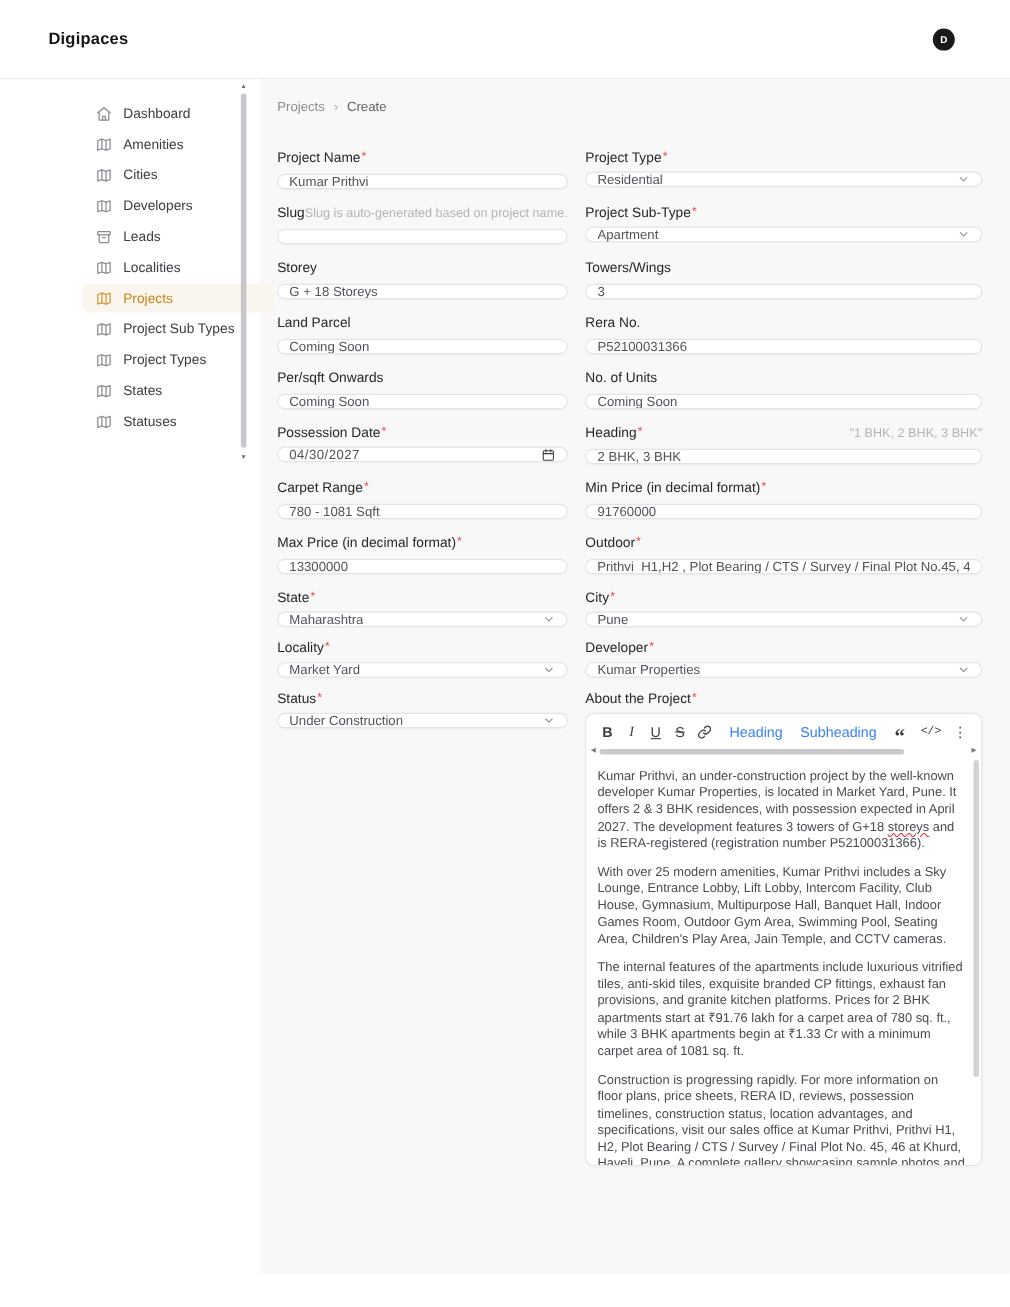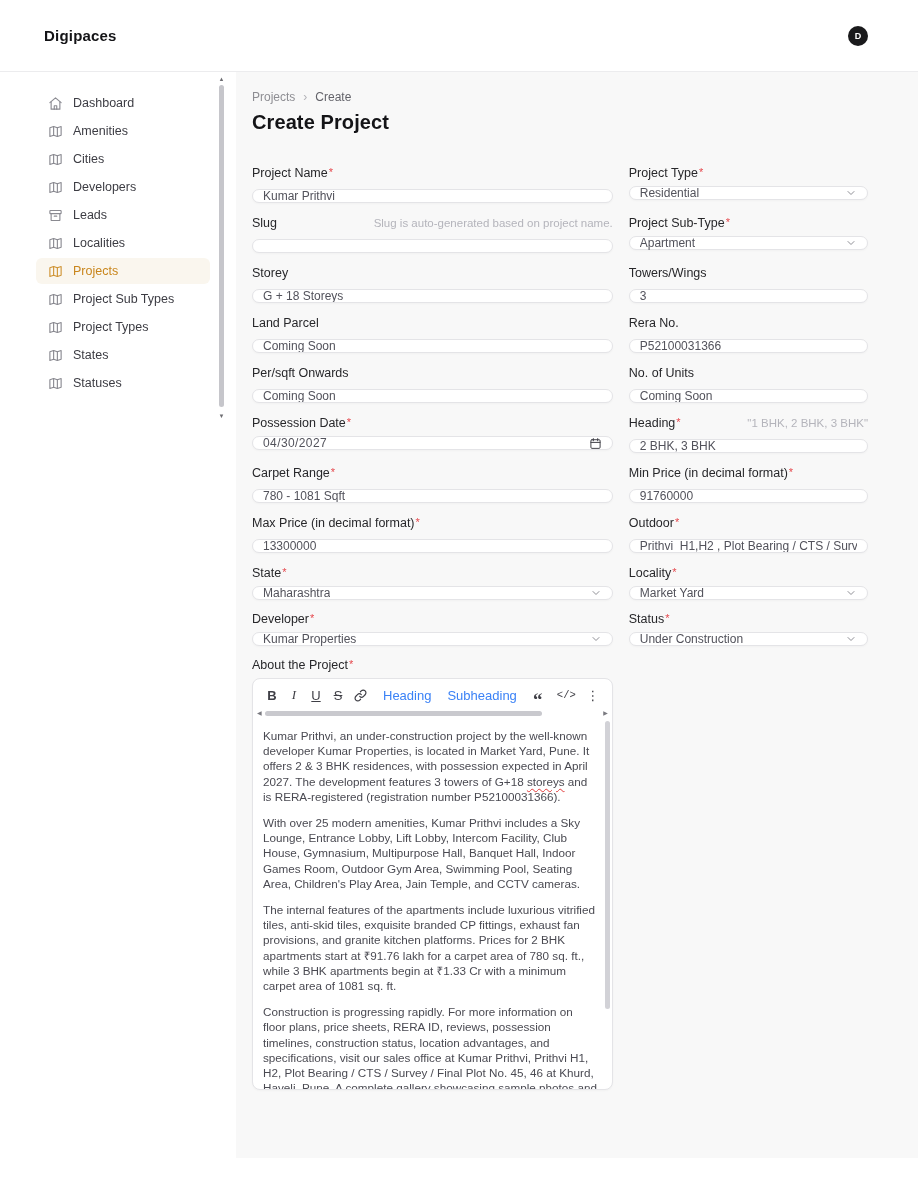--- a/index.html
+++ b/index.html
@@ -8,21 +8,21 @@
 
   
   .header { height:72px; display:flex; align-items:center; justify-content:space-between;
     padding:0 50px 0 44px; background:#fff; border-bottom:1px solid #ececee; }
   .brand { font-size:15px; font-weight:700; color:#141417; letter-spacing:.2px; }
   .avatar { width:20px; height:20px; border-radius:50%; background:#1a1a1c; color:#fff;
     font-size:9px; font-weight:600; display:flex; align-items:center; justify-content:center; cursor:pointer; }
 
   
   .app { display:flex; height:1086px; }
-  .sidebar { width:236px; background:#fff; position:relative; flex:none; }
+  .sidebar { width:236px; background:#fff; position:relative; flex:none;padding-left:39px; }
   .side-list { margin:18px 0 0 36px; width:174px; }
   .side-item { display:flex; align-items:center; gap:10px; height:26px; padding:0 12px;
     border-radius:6px; margin-bottom:2px; color:#3c3c43; font-size:12.5px; cursor:pointer; }
   .side-item .ic { width:15px; height:15px; color:#8a8a91; flex:none; display:flex; }
   .side-item .ic svg { width:15px; height:15px; }
   .side-item.active { background:#faf6ee; color:#c9861c; }
   .side-item.active .ic { color:#cf9435; }
 
   .side-scroll { position:absolute; right:10px; top:3px; width:9px; height:345px; }
   .side-scroll .arr { position:absolute; left:0; width:9px; font-size:6px; color:#6d6d72; text-align:center; line-height:8px;}
@@ -202,21 +202,20 @@
       <div class="arr dn">▼</div>
     </div>
   </aside>
 
   <div class="main">
     <div class="breadcrumb">
       <span class="crumb">Projects</span>
       <span class="sep"></span>
       <span class="crumb current">Create</span>
     </div>
-    <h1 class="page-title">Create Project</h1>
 
     <div class="form-grid">
 
       <div class="field">
         <div class="label-row">
             <span class="lbl req">Project Name</span>
           </div>
         <input class="input" value="Kumar Prithvi" style="">
       </div>
 
@@ -356,20 +355,33 @@
         <div class="select">
           <span class="val">Maharashtra</span>
           <span class="chev">
               <svg viewBox="0 0 24 24" fill="none" stroke="currentColor" stroke-width="2" stroke-linecap="round" stroke-linejoin="round">
                 <path d="m6 9 6 6 6-6"></path>
               </svg>
             </span>
         </div>
       </div>
 
+      <div class="field">
+        <div class="label-row">
+            <span class="lbl req">City</span>
+          </div>
+        <div class="select">
+          <span class="val">Pune</span>
+          <span class="chev">
+              <svg viewBox="0 0 24 24" fill="none" stroke="currentColor" stroke-width="2" stroke-linecap="round" stroke-linejoin="round">
+                <path d="m6 9 6 6 6-6"></path>
+              </svg>
+            </span>
+        </div>
+      </div>
 
       <div class="field">
         <div class="label-row">
             <span class="lbl req">Locality</span>
           </div>
         <div class="select">
           <span class="val">Market Yard</span>
           <span class="chev">
               <svg viewBox="0 0 24 24" fill="none" stroke="currentColor" stroke-width="2" stroke-linecap="round" stroke-linejoin="round">
                 <path d="m6 9 6 6 6-6"></path>

